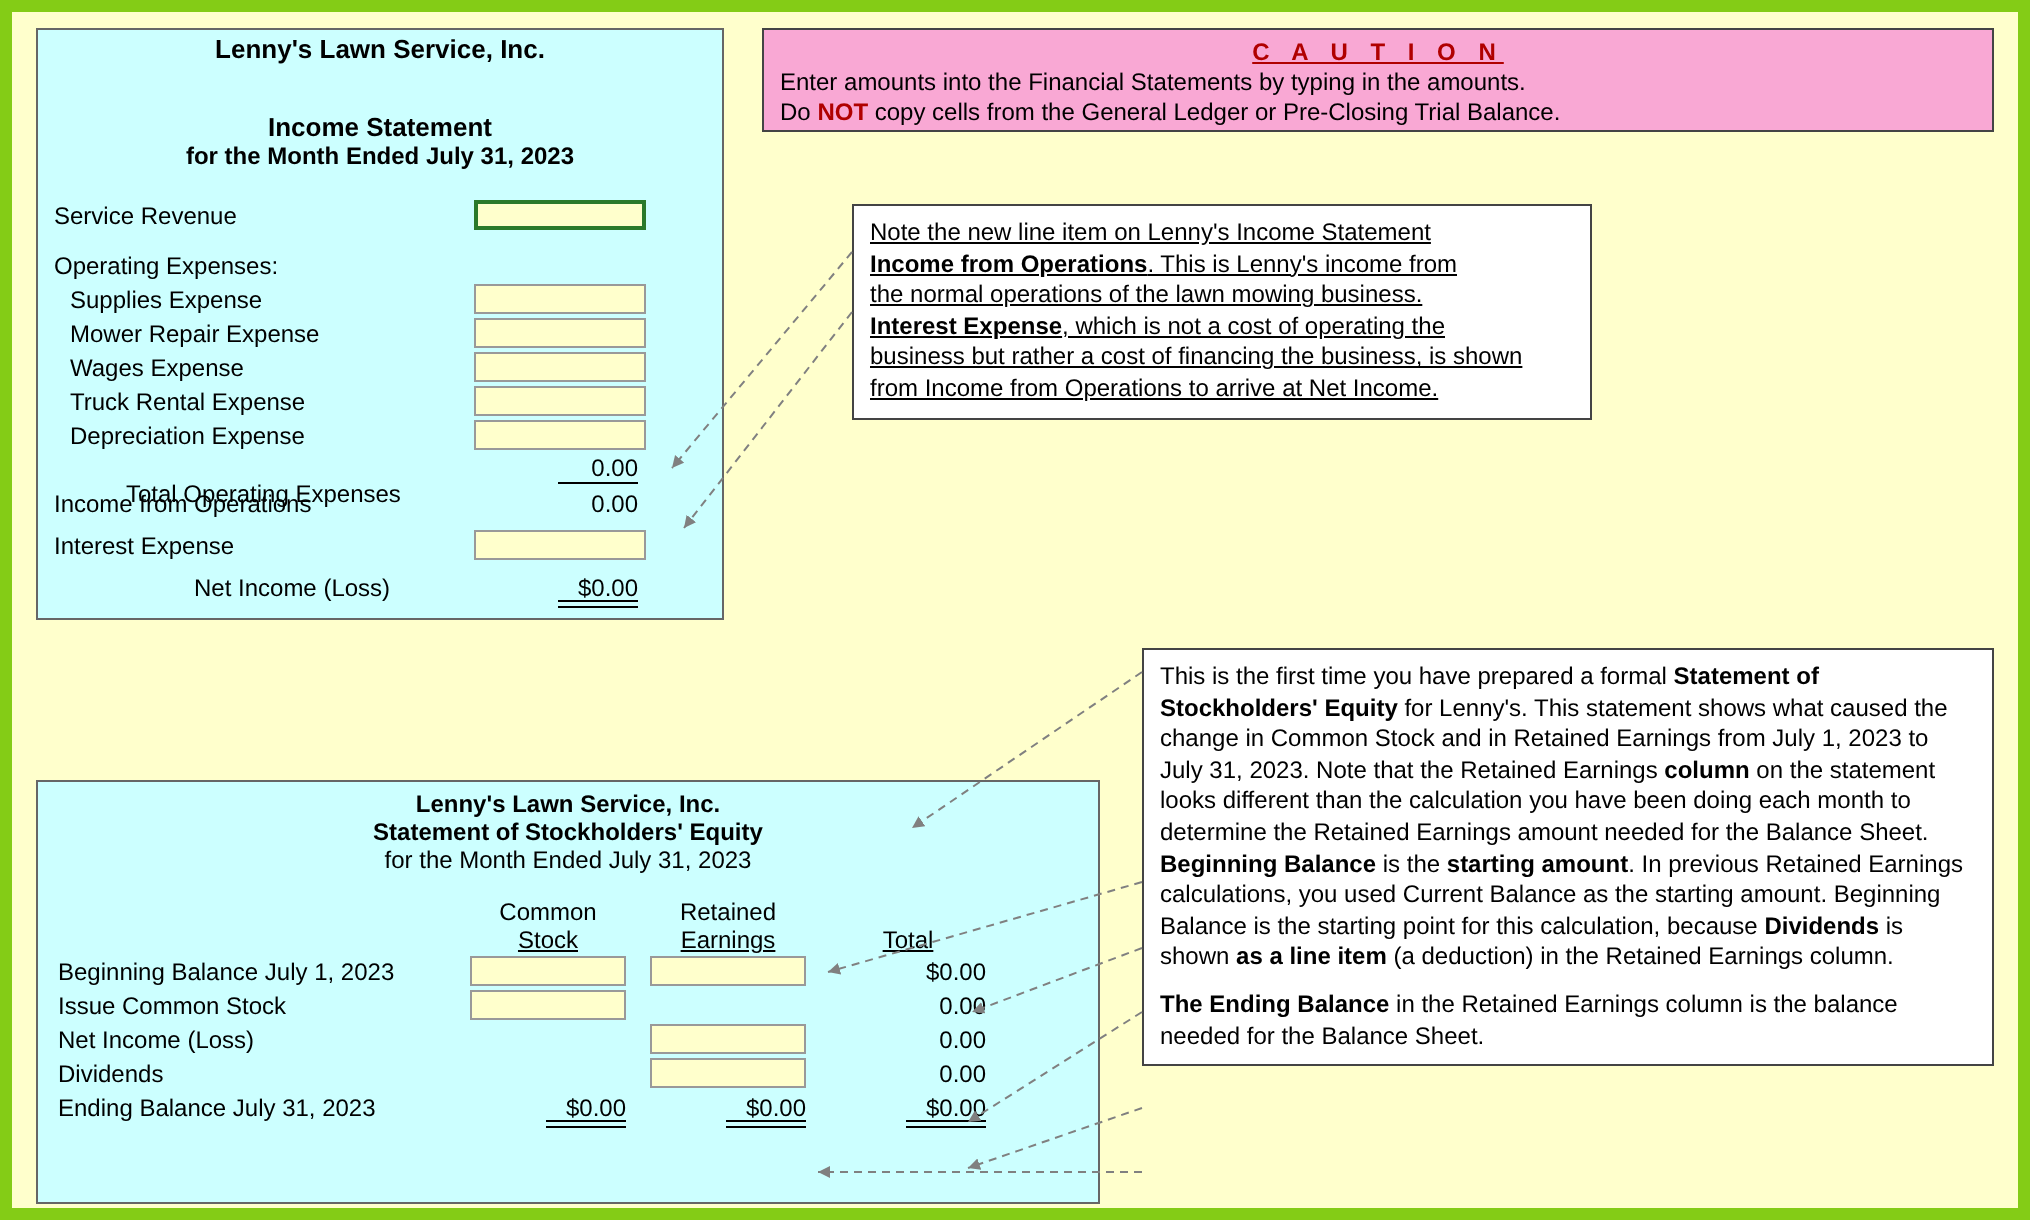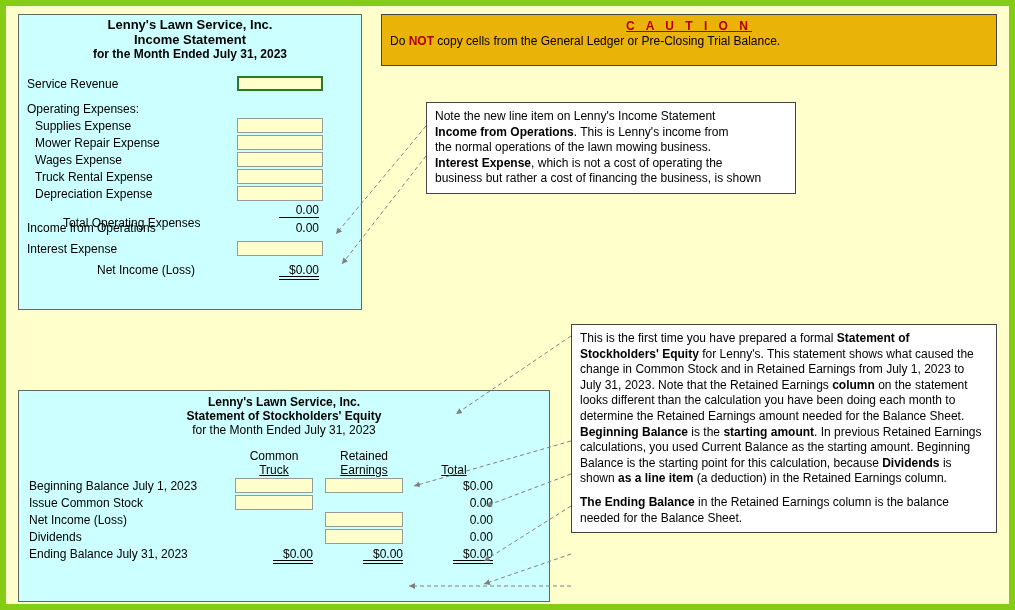--- a/index.html
+++ b/index.html
@@ -23,21 +23,21 @@
     position: absolute;
     left: 12px;
     top: 8px;
     width: 344px;
     height: 296px;
     background: #ccffff;
     border: 1px solid #666;
   }
   .is-title-block { text-align: center; font-weight: bold; padding-top: 2px; }
   .is-title { font-size: 13px; }
-  .is-sub { font-size: 13px; }
+  .is-sub { font-size: 13px; margin-top: 24px; }
   .is-period { font-size: 12px; }
   .is-body { padding: 6px 8px 4px 8px; }
   .is-row { display: flex; align-items: center; height: 17px; }
   .is-label { flex: 0 0 210px; }
   .is-label.indent1 { padding-left: 8px; }
   .is-label.indent2 { padding-left: 36px; margin-top: 24px; }
   .is-label.indent3 { padding-left: 70px; }
   .is-amount {
     width: 86px;
     text-align: right;
@@ -82,21 +82,21 @@
   }
   .gap4 { height: 4px; }
   .gap8 { height: 8px; }
 
   .caution-box {
     position: absolute;
     left: 375px;
     top: 8px;
     width: 616px;
     height: 52px;
-    background: #eab308;
+    background: #f9a8d4;
     border: 1px solid #444;
     padding: 4px 8px;
     font-size: 12px;
     line-height: 1.25;
   }
   .caution-title {
     text-align: center;
     color: #b00000;
     font-weight: bold;
     text-decoration: underline;
@@ -105,21 +105,21 @@
   .red-bold { color: #b00000; font-weight: bold; }
 
   .note-box {
     position: absolute;
     background: #fff;
     border: 1px solid #444;
     padding: 6px 8px;
     font-size: 12px;
     line-height: 1.3;
   }
-  #note-income { left: 420px; top: 96px; width: 370px; }
+  #note-income { left: 420px; top: 96px; width: 370px; text-decoration: underline; }
   #note-equity { left: 565px; top: 318px; width: 426px; }
 
   .equity-statement {
     position: absolute;
     left: 12px;
     top: 384px;
     width: 532px;
     height: 212px;
     background: #ccffff;
     border: 1px solid #666;
@@ -221,31 +221,33 @@
       <div class="gap4"></div>
       <div class="is-row">
         <div class="is-label indent3">Net Income (Loss)</div>
         <div class="is-amount"><span class="dbl-underline">$0.00</span></div>
       </div>
     </div>
   </div>
 
   <div class="caution-box">
     <div class="caution-title">C A U T I O N</div>
+    <div>Enter amounts into the Financial Statements by typing in the amounts.</div>
     <div>
       <span>Do </span><span class="red-bold">NOT</span><span> copy cells from the General Ledger or Pre-Closing Trial Balance.</span>
     </div>
   </div>
 
   <div id="note-income" class="note-box">
     <div>Note the new line item on Lenny's Income Statement</div>
     <div><b>Income from Operations</b><span>.  This is Lenny's income from</span></div>
     <div>the normal operations of the lawn mowing business.</div>
     <div><b>Interest Expense</b><span>, which is not a cost of operating the</span></div>
     <div>business but rather a cost of financing the business, is shown</div>
+    <div>from Income from Operations to arrive at Net Income.</div>
   </div>
 
   <div id="note-equity" class="note-box">
     <div>
       <span>This is the first time you have prepared a formal </span><b>Statement of Stockholders' Equity</b><span> for Lenny's.  This statement shows what caused the change in Common Stock and in Retained Earnings from July 1, 2023 to July 31, 2023.  Note that the Retained Earnings </span><b>column</b><span> on the statement looks different than the calculation you have been doing each month to determine the Retained Earnings amount needed for the Balance Sheet.  </span><b>Beginning Balance</b><span> is the </span><b>starting amount</b><span>.  In previous Retained Earnings calculations, you used Current Balance as the starting amount.  Beginning Balance is the starting point for this calculation, because </span><b>Dividends</b><span> is shown </span><b>as a line item</b><span> (a deduction) in the Retained Earnings column.</span>
     </div>
     <div class="gap8"></div>
     <div>
       <b>The Ending Balance</b><span> in the Retained Earnings column is the balance needed for the Balance Sheet.</span>
     </div>
@@ -256,21 +258,21 @@
       <div>Lenny's Lawn Service, Inc.</div>
       <div>Statement of Stockholders' Equity</div>
       <div style="font-weight:normal;">for the Month Ended July 31, 2023</div>
     </div>
     <div class="eq-grid">
       <div class="gap8"></div>
       <div class="eq-head">
         <div class="eq-col-label"></div>
         <div class="eq-col">
           <div>Common</div>
-          <div class="u">Truck</div>
+          <div class="u">Stock</div>
         </div>
         <div class="eq-col">
           <div>Retained</div>
           <div class="u">Earnings</div>
         </div>
         <div class="eq-col">
           <div>&nbsp;</div>
           <div class="u">Total</div>
         </div>
       </div>

